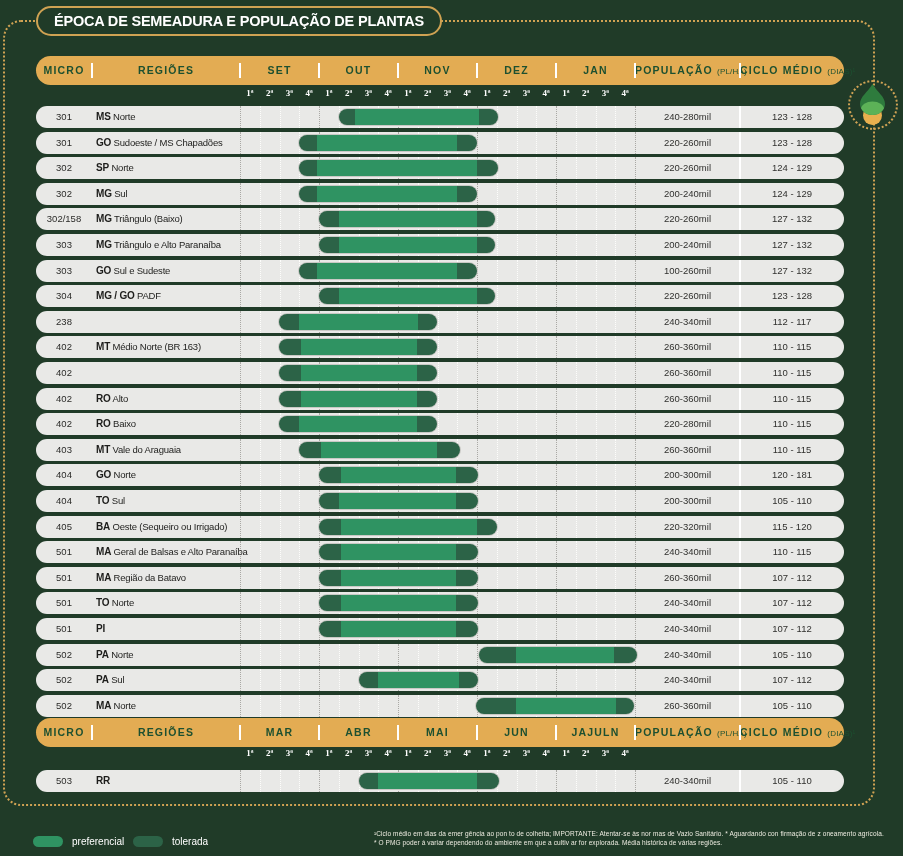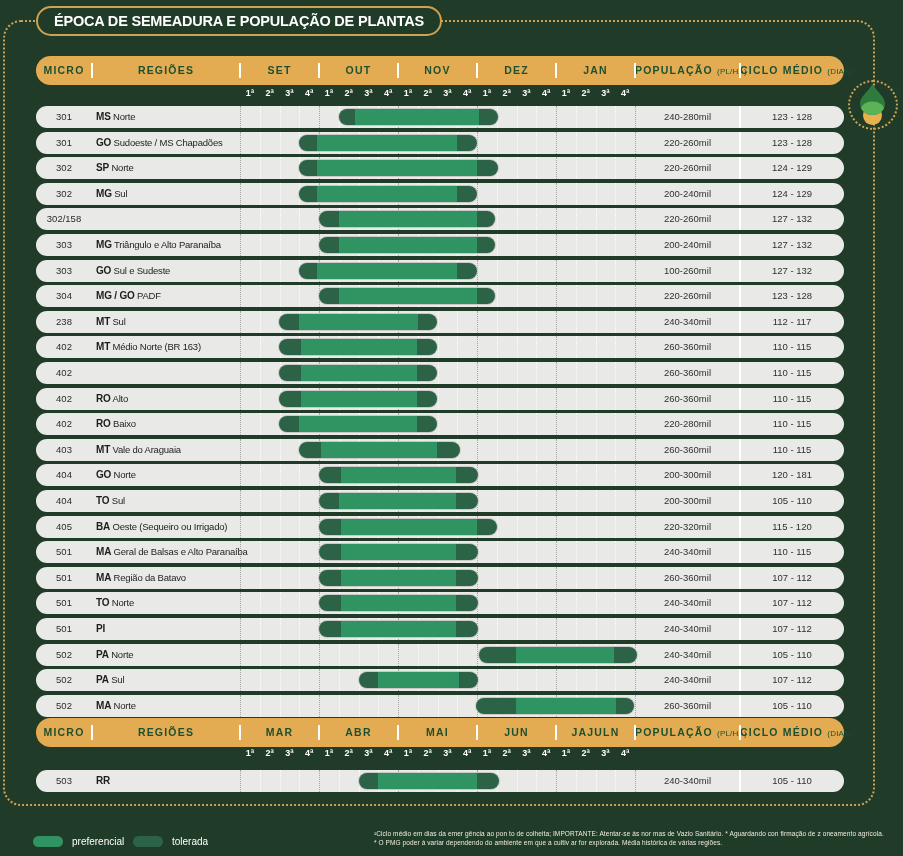--- a/index.html
+++ b/index.html
@@ -17,21 +17,21 @@
   .seed-wrap{position:absolute;left:848px;top:80px;width:50px;height:50px;z-index:5;}
   .seed-ring{position:absolute;left:0;top:0;width:46px;height:46px;border:2px dotted #D1A355;border-radius:50%;}
   .seed-gold{position:absolute;left:15px;top:26px;width:19px;height:19px;background:#E9B04E;border-radius:50%;}
   .seed-svg{position:absolute;left:12px;top:4px;}
   
   .hdr{position:absolute;left:36px;width:808px;height:29px;background:#E3AC53;border-radius:15px;z-index:2;}
   .hdr .lbl{position:absolute;top:0;height:29px;line-height:29px;text-align:center;
             color:#1D5030;font-weight:bold;font-size:10.5px;letter-spacing:1.2px;white-space:nowrap;}
   .hdr .unit{font-weight:normal;font-size:8px;letter-spacing:0.2px;}
   .hdr .vsep{position:absolute;top:7px;width:2px;height:15px;background:#fff;}
-  .subweek{position:absolute;left:36px;width:808px;height:13px;z-index:2;}
+  .subweek{position:absolute;left:36px;width:808px;height:13px;z-index:2;font-family:Liberation Serif, serif;}
   .subweek .wk{position:absolute;top:0;text-align:center;color:#fff;font-weight:bold;font-size:9px;}
   .rrow{position:absolute;left:36px;width:808px;height:22px;background:#E9E9E7;border-radius:11px;z-index:2;overflow:hidden;}
   .rrow .micro{position:absolute;left:0;top:0;width:56px;height:28px;line-height:22px;text-align:center;
                font-size:9.5px;color:#2B2B29;}
   .rrow .region{position:absolute;left:60px;top:0;width:146px;height:22px;line-height:22px;
                font-size:9.5px;letter-spacing:-0.2px;color:#1D1D1B;white-space:nowrap;}
   .rrow .region b{font-size:10px;}
   .rrow .mline{position:absolute;top:0;height:22px;width:0;border-left:1px dotted #A9A8A4;}
   .rrow .wline{position:absolute;top:0;height:22px;width:0;border-left:1px dotted #FDFDFB;}
   .rrow .psep{position:absolute;top:0;width:2px;height:22px;background:#fff;}
@@ -254,20 +254,21 @@
         <div class="wline" style="left: 460.75px;"></div>
         <div class="wline" style="left: 480.5px;"></div>
         <div class="wline" style="left: 500.25px;"></div>
         <div class="mline" style="left: 520px;"></div>
         <div class="wline" style="left: 539.75px;"></div>
         <div class="wline" style="left: 559.5px;"></div>
         <div class="wline" style="left: 579.25px;"></div>
         <div class="mline" style="left: 599px;"></div>
         <div class="psep" style="left: 703px;"></div>
         <div class="micro">302/158</div>
+        <div class="region"><b>MG</b> Triângulo (Baixo)</div>
         <div class="pop">220-260mil</div>
         <div class="cic">127 - 132</div>
         <div class="bar" style="left: 283px; width: 175.775px; background: rgb(44, 99, 71);">
           <div class="pref" style="left: 19.75px; width: 138.25px; background: rgb(47, 147, 98);"></div>
         </div>
       </div>
       <div class="rrow" style="top: 234px;">
         <div class="mline" style="left: 204px;"></div>
         <div class="wline" style="left: 223.75px;"></div>
         <div class="wline" style="left: 243.5px;"></div>
@@ -377,21 +378,20 @@
         <div class="wline" style="left: 460.75px;"></div>
         <div class="wline" style="left: 480.5px;"></div>
         <div class="wline" style="left: 500.25px;"></div>
         <div class="mline" style="left: 520px;"></div>
         <div class="wline" style="left: 539.75px;"></div>
         <div class="wline" style="left: 559.5px;"></div>
         <div class="wline" style="left: 579.25px;"></div>
         <div class="mline" style="left: 599px;"></div>
         <div class="psep" style="left: 703px;"></div>
         <div class="micro">238</div>
-        <div class="region"><b>MT</b> Sul</div>
         <div class="pop">240-340mil</div>
         <div class="cic">112 - 117</div>
         <div class="bar" style="left: 242.512px; width: 158.988px; background: rgb(44, 99, 71);">
           <div class="pref" style="left: 20.7375px; width: 118.5px; background: rgb(47, 147, 98);"></div>
         </div>
       </div>
       <div class="rrow" style="top: 336.4px;">
         <div class="mline" style="left: 204px;"></div>
         <div class="wline" style="left: 223.75px;"></div>
         <div class="wline" style="left: 243.5px;"></div>

